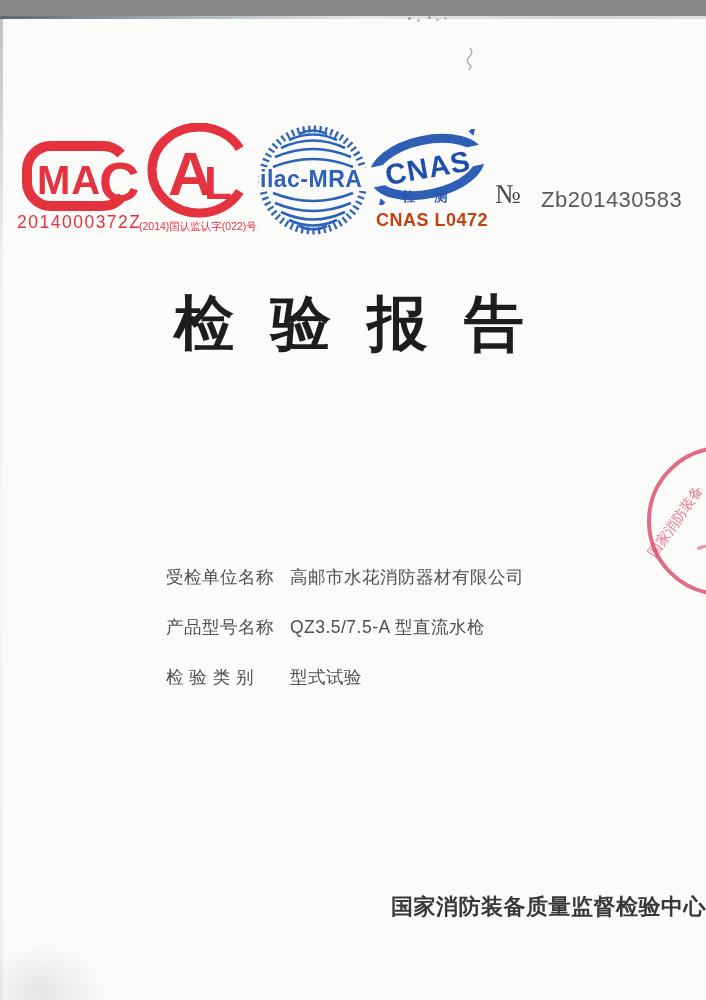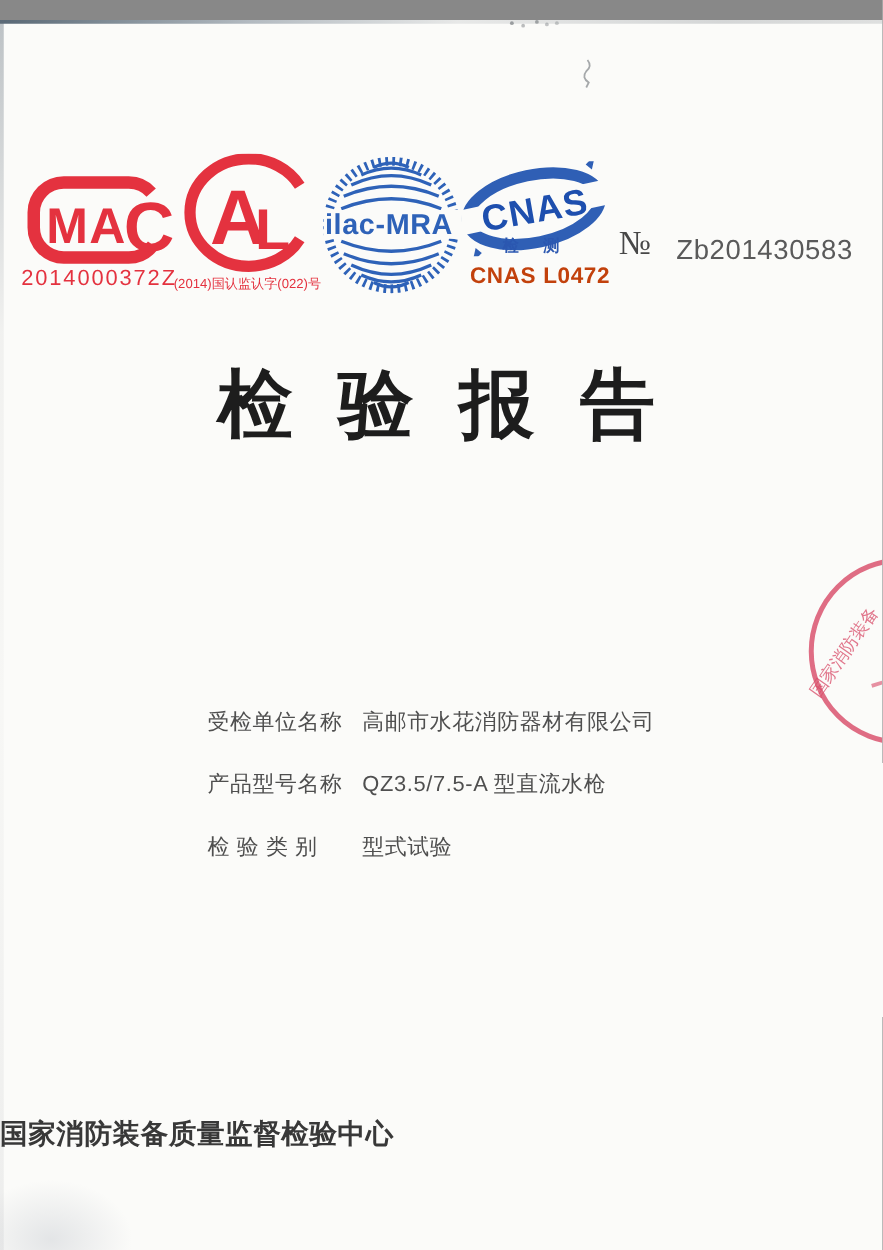--- a/index.html
+++ b/index.html
@@ -44,21 +44,21 @@
     color:#1d1d1d; font-size:60px; font-weight:bold; letter-spacing:8px; word-spacing:4px;
     white-space:nowrap; }
 
   .fields-block { position:absolute; left:166px; top:549px; color:#4f4f4f; font-size:17.5px; }
   .field-row { height:19px; margin-bottom:31px; white-space:nowrap; }
   .field-label { display:inline-block; width:119px; letter-spacing:0.5px; }
   .field-value { letter-spacing:0.5px; }
 
   .inspection-stamp { position:absolute; left:638px; top:418px; }
 
-  .footer-center-name { position:absolute; left:0; top:876px; width:100%; text-align:left;
+  .footer-center-name { position:absolute; left:0; top:876px; width:100%; text-align:right;
     color:#383838; font-size:22px; font-weight:bold; letter-spacing:0.5px; }
 </style>
 </head>
 <body>
 
 <div class="page">
 
   <div class="scan-top-edge"></div>
   <div class="scan-left-edge"></div>
   <div class="scan-corner-patch"></div>

